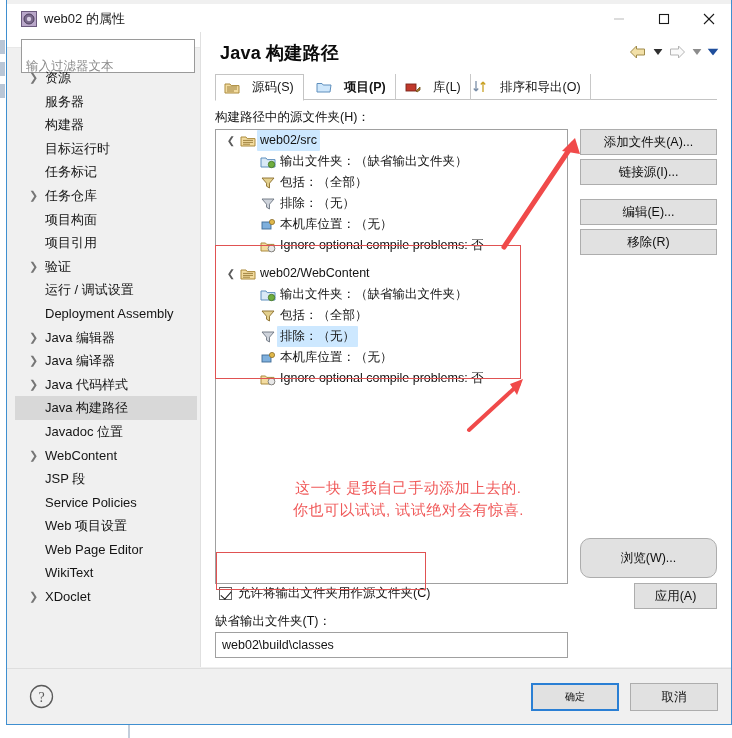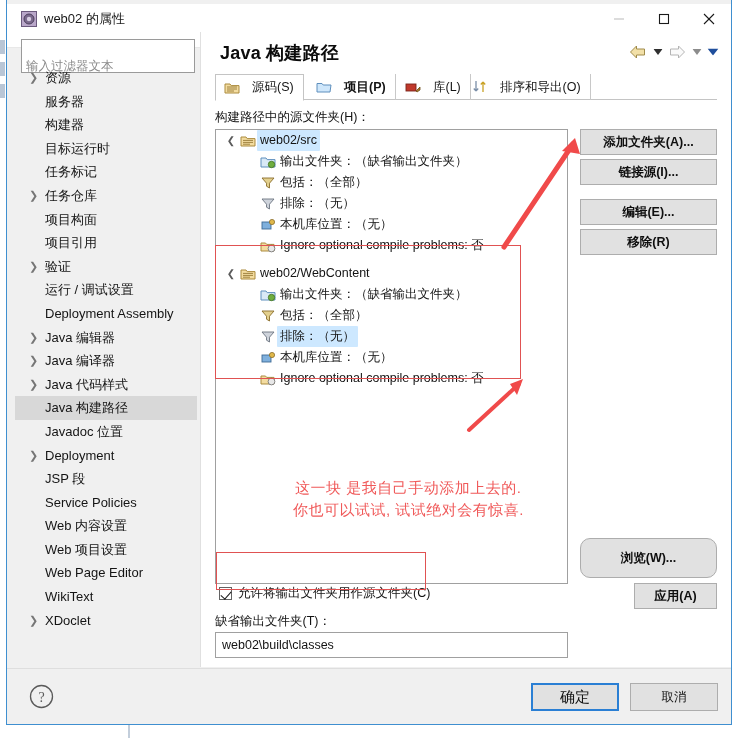--- a/index.html
+++ b/index.html
@@ -167,21 +167,21 @@
     letter-spacing: .5px; pointer-events: none; margin-top: 40px;
   }
 
   
   .btn {
     position: absolute;
     background: #e1e1e1; border: 1px solid #adadad;
     font-family: "Liberation Sans", sans-serif;
     font-size: 12.5px; color: #0f0f0f;
     display: flex; align-items: center; justify-content: center;
-    white-space: nowrap; cursor: default; font-weight: bold;
+    white-space: nowrap; cursor: default;
   }
   .btn-addfolder { left: 379px; top: 97px;  width: 137px; height: 26px; }
   .btn-linksrc   { left: 379px; top: 127px; width: 137px; height: 26px; }
   .btn-edit      { left: 379px; top: 167px; width: 137px; height: 26px; }
   .btn-remove    { left: 379px; top: 197px; width: 137px; height: 26px; }
   .btn-browse    { left: 379px; top: 506px; width: 137px; height: 40px; border-radius: 10px; }
   .btn-apply     { left: 433px; top: 551px; width: 83px; height: 26px; }
 
   
   .chkrow {
@@ -216,21 +216,21 @@
     background: #f0f0f0; border-top: 1px solid #dedede;
   }
   .help-icon {
     position: absolute; left: 22px; top: 15px; width: 25px; height: 25px;
     cursor: default;
   }
   .btn-ok {
     position: absolute; left: 524px; top: 14px; width: 88px; height: 28px;
     background: #e1e1e1; border: 2px solid #2a7fd4;
     display: flex; align-items: center; justify-content: center;
-    font-size: 15px; color: #0f0f0f; cursor: default;
+    font-size: 10px; color: #0f0f0f; cursor: default;
   }
   .btn-cancel {
     position: absolute; left: 623px; top: 14px; width: 88px; height: 28px;
     background: #e1e1e1; border: 1px solid #adadad;
     display: flex; align-items: center; justify-content: center;
     font-size: 12.5px; color: #0f0f0f; cursor: default;
   }
 
   
   .under-strip {
@@ -297,24 +297,23 @@
       <div class="nav-item"><span>项目构面</span></div>
       <div class="nav-item"><span>项目引用</span></div>
       <div class="nav-item"><span class="nav-arrow">❯</span><span>验证</span></div>
       <div class="nav-item"><span>运行 / 调试设置</span></div>
       <div class="nav-item"><span>Deployment Assembly</span></div>
       <div class="nav-item"><span class="nav-arrow">❯</span><span>Java 编辑器</span></div>
       <div class="nav-item"><span class="nav-arrow">❯</span><span>Java 编译器</span></div>
       <div class="nav-item"><span class="nav-arrow">❯</span><span>Java 代码样式</span></div>
       <div class="nav-item sel"><span>Java 构建路径</span></div>
       <div class="nav-item"><span>Javadoc 位置</span></div>
-      <div class="nav-item"><span class="nav-arrow">❯</span><span>Deployment</span></div>
+      <div class="nav-item"><span class="nav-arrow">❯</span><span>WebContent</span></div>
       <div class="nav-item"><span>JSP 段</span></div>
       <div class="nav-item"><span>Service Policies</span></div>
-      <div class="nav-item"><span>Web 内容设置</span></div>
       <div class="nav-item"><span>Web 项目设置</span></div>
       <div class="nav-item"><span>Web Page Editor</span></div>
       <div class="nav-item"><span>WikiText</span></div>
       <div class="nav-item"><span class="nav-arrow">❯</span><span>XDoclet</span></div>
     </div>
 
     <div class="splitter"></div>
 
     <div class="content">
 

